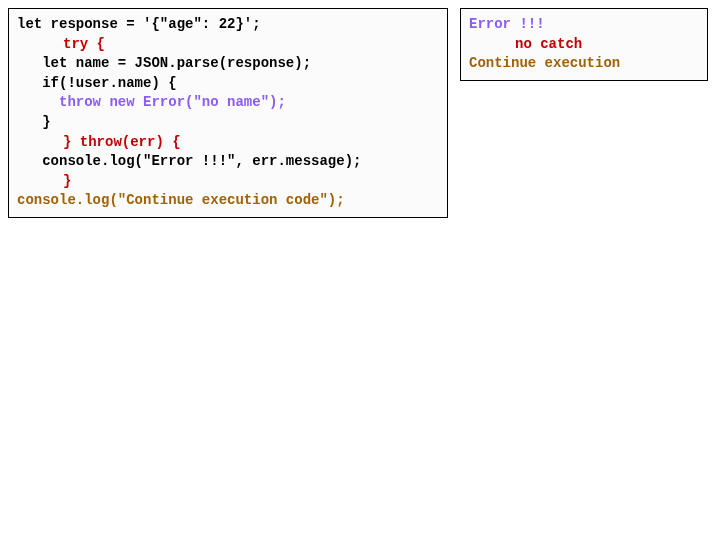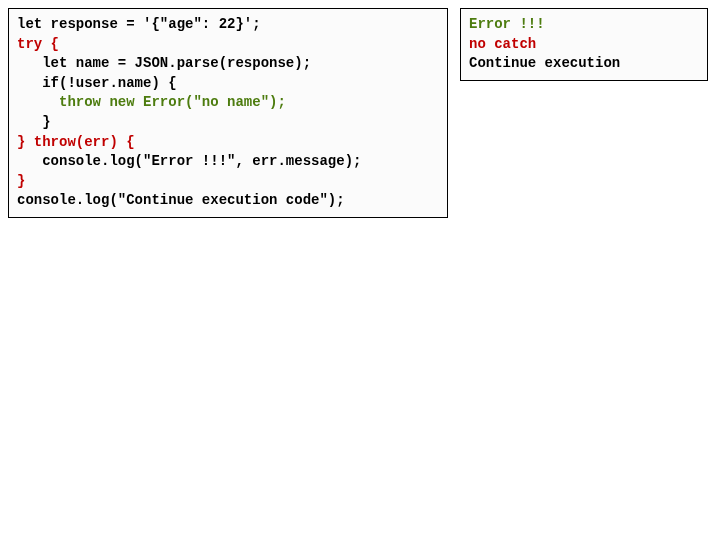--- a/index.html
+++ b/index.html
@@ -27,23 +27,23 @@
   }
   .out-box {
     border: 1px solid #000;
     background: #fbfbfb;
     padding: 6px 8px;
     width: 248px;
     box-sizing: border-box;
     height: fit-content;
   }
   .line { white-space: pre; }
-  .kw-red { color: #c00000; }
-  .kw-magenta { color: #4d7c0f; }
-  .kw-purple { color: #000000; }
+  .kw-red { color: #c00000; margin-left: 46px; }
+  .kw-magenta { color: #8b5cf6; }
+  .kw-purple { color: #a16207; }
   .kw-black { color: #000000; }
 </style>
 </head>
 <body>
 
 <div class="wrap">
   <div class="code-box">
     <div class="line kw-black">let response = '{"age": 22}';</div>
     <div class="line kw-black"></div>
     <div class="line kw-red">try {</div>

